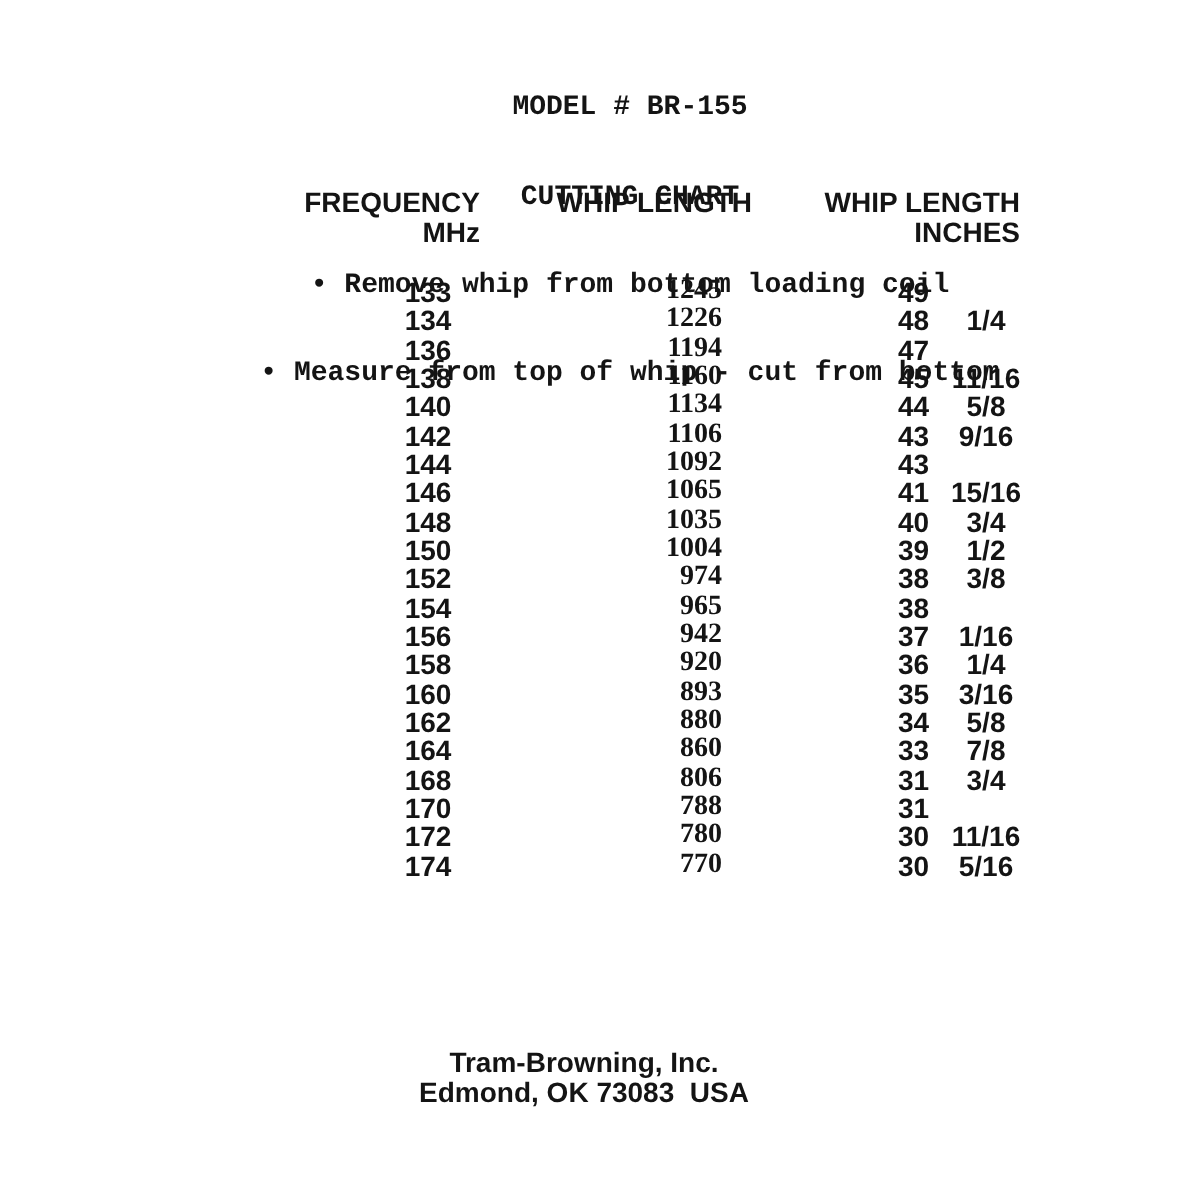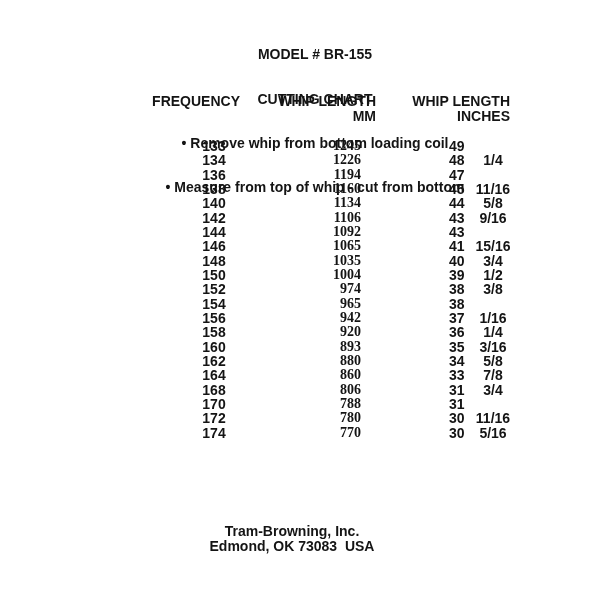--- a/index.html
+++ b/index.html
@@ -20,20 +20,21 @@
   .abs { position: absolute; }
 
   
   .title-block {
     top: 18px;
     left: 30px;
     width: 570px;
     text-align: center;
     line-height: 14.7px;
     white-space: pre;
+    font-family: Liberation Mono, monospace;
   }
   .title-line { display: block; }
 
   
   .col-header {
     top: 94px;
     width: 140px;
     text-align: right;
     line-height: 14.7px;
   }
@@ -79,24 +80,24 @@
 
 <div class="abs title-block">
   <span class="title-line">MODEL # BR-155</span>
   <span class="title-line">CUTTING CHART</span>
   <span class="title-line">• Remove whip from bottom loading coil</span>
   <span class="title-line">• Measure from top of whip - cut from bottom</span>
 </div>
 
 <div class="abs col-header col-freq">
   <span class="hl">FREQUENCY</span>
+  <span class="hl">MHz</span>
 </div>
 <div class="abs col-header col-mm">
   <span class="hl">WHIP LENGTH</span>
-  <span class="hl">MM</span>
 </div>
 <div class="abs col-header col-inches">
   <span class="hl">WHIP LENGTH</span>
   <span class="hl">INCHES</span>
 </div>
 
 <div class="abs table-body" id="table-body">
     <div class="row">
     <span class="c-freq">133</span>
     <span class="c-mm">1245</span>

